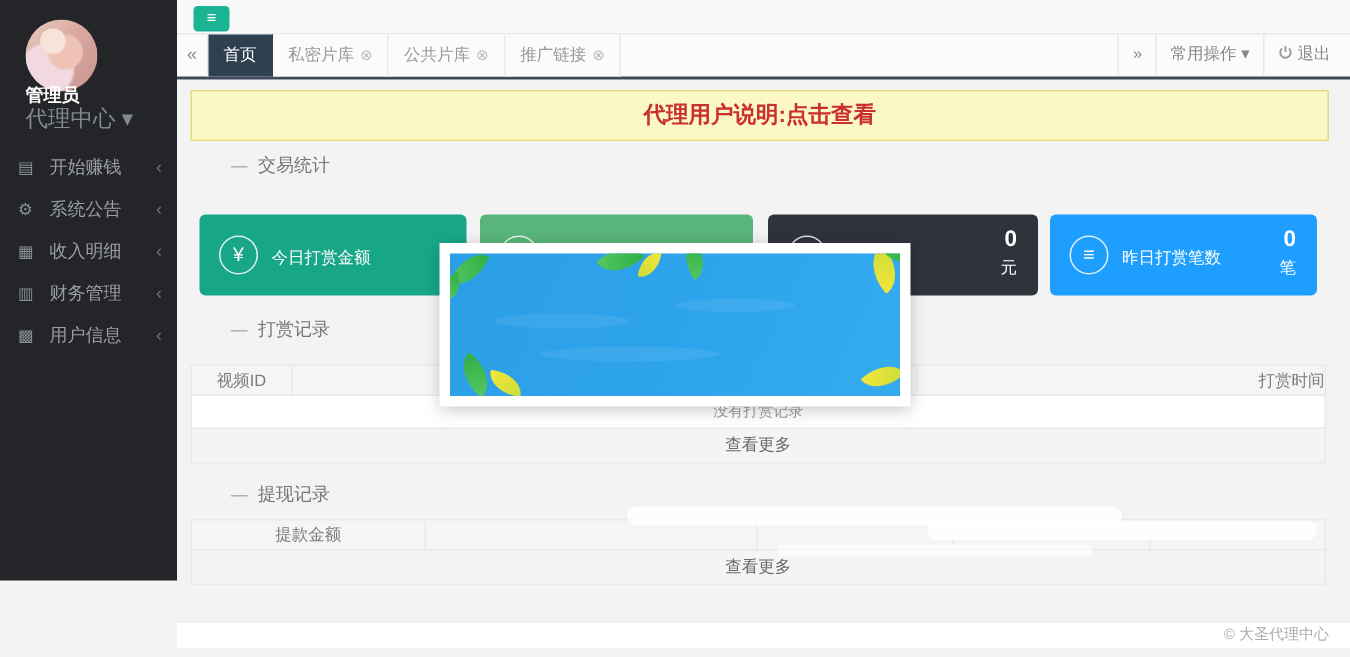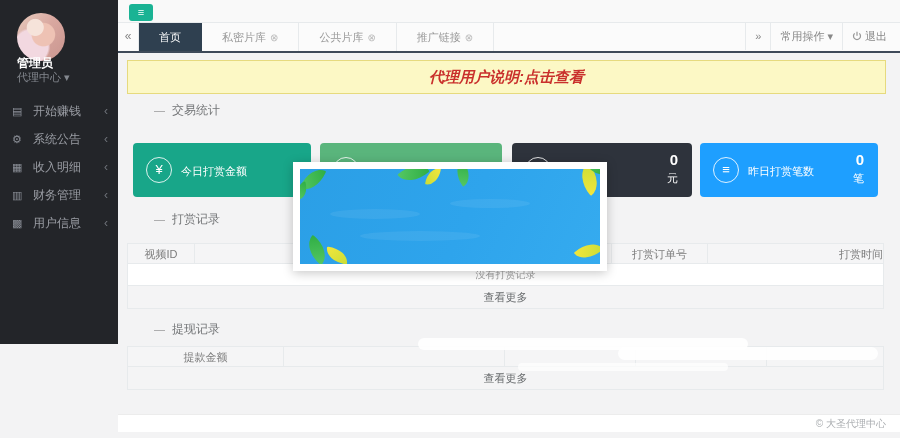--- a/index.html
+++ b/index.html
@@ -1,54 +1,54 @@
 <!DOCTYPE html>
 <html><head>
 <meta charset="utf-8">
 <style>
   html,body{margin:0;padding:0;}
   body{width:900px;height:438px;font-family:"Liberation Sans",sans-serif;background:#f3f3f4;overflow:hidden;}
   #app{position:relative;width:900px;height:438px;overflow:hidden;}
 
   
-  #sidebar{position:absolute;left:0;top:0;width:118px;height:344px;background:#232529;z-index:3;}
+  #sidebar{position:absolute;left:0;top:0;width:118px;height:387px;background:#232529;z-index:3;}
   .avatar{position:absolute;left:17px;top:13px;width:48px;height:48px;border-radius:50%;
     background:
       radial-gradient(circle at 38% 30%,#f6e3da 0 18%,rgba(246,227,218,0) 20%),
       radial-gradient(circle at 55% 45%,#eec2b4 0 30%,rgba(238,194,180,0) 33%),
       radial-gradient(circle at 30% 70%,#f2d8e0 0 35%,rgba(242,216,224,0) 40%),
       linear-gradient(135deg,#e8cdbf 0%,#d9a8a0 45%,#c9958f 100%);}
   .uname{position:absolute;left:17px;top:55px;color:#fff;font-size:12px;font-weight:bold;}
-  .urole{position:absolute;left:17px;top:70px;color:#84888f;font-size:11px;cursor:pointer;}
+  .urole{position:absolute;left:17px;top:70px;color:#84888f;font-size:15px;cursor:pointer;}
   .menu{position:absolute;left:0;top:97px;right:0;}
   .mitem{position:relative;height:28px;line-height:28px;color:#9a9da4;font-size:12px;padding-left:12px;cursor:pointer;}
   .micon{display:inline-block;width:14px;margin-right:7px;font-size:11px;color:#8a8e96;}
   .mchev{position:absolute;right:10px;top:0;font-size:12px;color:#6f737a;}
 
   
   #main{position:absolute;left:118px;top:0;right:0;bottom:0;background:#f3f3f4;}
   #minibar{position:absolute;left:0;top:0;right:0;height:22px;background:#f9f9f9;}
   .hamburger{position:absolute;left:11px;top:4px;width:24px;height:17px;background:#1ab394;border-radius:3px;
     color:#fff;font-size:11px;line-height:16px;text-align:center;cursor:pointer;}
   #tabbar{position:absolute;left:0;top:22px;right:0;height:28px;background:#fbfbfb;
     border-top:1px solid #e7eaec;border-bottom:2px solid #3e4a59;white-space:nowrap;font-size:0;}
   .tab-arrow{display:inline-block;vertical-align:top;width:20px;height:28px;line-height:27px;text-align:center;
     color:#888;font-size:12px;border-right:1px solid #e7eaec;cursor:pointer;}
-  .tab{display:inline-block;vertical-align:top;height:28px;line-height:28px;padding:0 20px;
+  .tab{display:inline-block;vertical-align:top;height:28px;line-height:28px;padding:0 10px;
     font-size:11px;color:#999;border-right:1px solid #e7eaec;cursor:pointer;background:#fbfbfb;}
   .tab.active{background:#2f4050;color:#fff;border-right-color:#2f4050;}
   .tab .tclose{margin-left:4px;font-size:10px;color:#bbb;}
   #tab-right{position:absolute;right:4px;top:22px;height:28px;line-height:28px;font-size:11px;color:#888;white-space:nowrap;}
   #tab-right .seg{display:inline-block;vertical-align:top;padding:0 9px;border-left:1px solid #e7eaec;height:28px;cursor:pointer;}
   #tab-right .pwr{vertical-align:-1px;margin-right:3px;}
 
   
   #content{position:absolute;left:0;top:51px;right:0;bottom:0;}
   .notice{position:absolute;left:9px;right:14px;top:9px;height:32px;line-height:32px;text-align:center;
-    background:#fcf8c5;border:1px solid #e6da7e;color:#c9302c;font-size:15px;font-weight:bold;cursor:pointer;font-style:italic;}
+    background:#fcf8c5;border:1px solid #e6da7e;color:#c9302c;font-size:15px;font-weight:bold;cursor:pointer;}
   .sec-title{position:absolute;left:2px;font-size:12px;color:#737577;margin-left:34px;}
   .sec-title .dash{color:#9a9a9a;margin-right:7px;font-size:11px;}
   #t-stats{top:51px;} #t-reward{top:160px;} #t-withdraw{top:270px;}
 
   
   .card{position:absolute;top:92px;height:54px;border-radius:4px;color:#fff;}
   #card1{left:15px;width:178px;background:#18a689;}
   #card2{left:202px;width:182px;background:#5ab57c;}
   #card3{left:394px;width:180px;background:#2e333c;}
   #card4{left:582px;width:178px;background:#1e9fff;}
@@ -168,21 +168,20 @@
         <span class="cunit">笔</span>
       </div>
 
       <div class="sec-title" id="t-reward"><span class="dash">—</span><span>打赏记录</span></div>
 
       <div class="tbl" id="tbl-reward">
         <div class="thead">
           <div class="th c0">视频ID</div>
           <div class="th c1"></div>
           <div class="th c2"></div>
-          <div class="th c4">打赏订单号</div>
           <div class="th c5">打赏时间</div>
         </div>
         <div class="trow">没有打赏记录</div>
         <div class="tmore">查看更多</div>
       </div>
 
       <div class="sec-title" id="t-withdraw"><span class="dash">—</span><span>提现记录</span></div>
 
       <div class="tbl" id="tbl-withdraw">
         <div class="thead">

